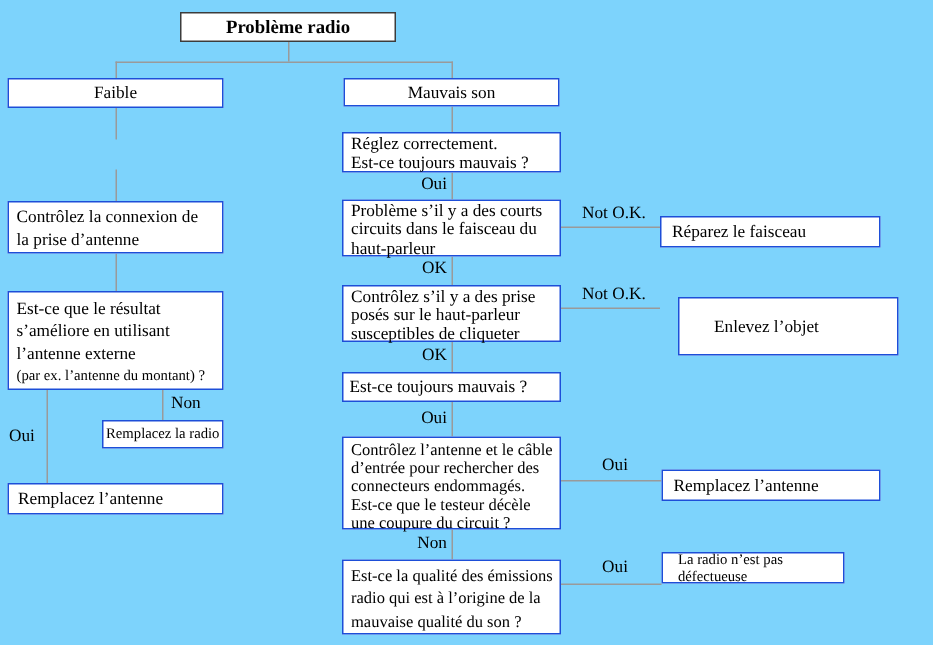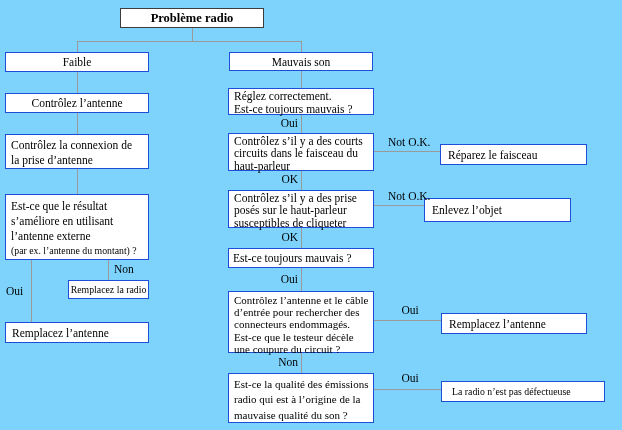--- a/index.html
+++ b/index.html
@@ -64,23 +64,20 @@
   </div>
 
   <div class="box ctr" style="left:5px;top:52px;width:144px;height:20px">
     <span>Faible</span>
   </div>
 
   <div class="box ctr" style="left:229px;top:52px;width:144px;height:19px">
     <span>Mauvais son</span>
   </div>
 
-  <div class="box ctr" style="left:5px;top:93px;width:144px;height:20px">
-    <span>Contrôlez l’antenne</span>
-  </div>
 
   <div class="box pad lh15" style="left:5px;top:134px;width:144px;height:35px;padding-top:3px">
     <div class="ln">Contrôlez la connexion de</div>
     <div class="ln">la prise d’antenne</div>
   </div>
 
   <div class="box pad lh15" style="left:5px;top:194px;width:144px;height:66px;padding-top:4px">
     <div class="ln">Est-ce que le résultat</div>
     <div class="ln">s’améliore en utilisant</div>
     <div class="ln">l’antenne externe</div>
@@ -94,21 +91,21 @@
   <div class="box lft" style="left:5px;top:322px;width:144px;height:21px">
     <span>Remplacez l’antenne</span>
   </div>
 
   <div class="box pad lh128" style="left:228px;top:88px;width:146px;height:27px;padding-top:1px">
     <div class="ln">Réglez correctement.</div>
     <div class="ln">Est-ce toujours mauvais ?</div>
   </div>
 
   <div class="box pad lh124" style="left:228px;top:133px;width:146px;height:38px;padding-top:1px">
-    <div class="ln">Contrôlez s’il y a des courts</div>
+    <div class="ln">Problème s’il y a des courts</div>
     <div class="ln">circuits dans le faisceau du</div>
     <div class="ln">haut-parleur</div>
   </div>
 
   <div class="box pad lh124" style="left:228px;top:190px;width:146px;height:38px;padding-top:1px">
     <div class="ln">Contrôlez s’il y a des prise</div>
     <div class="ln">posés sur le haut-parleur</div>
     <div class="ln">susceptibles de cliqueter</div>
   </div>
 
@@ -127,29 +124,29 @@
   <div class="box pad sm11 lh153" style="left:228px;top:373px;width:146px;height:50px;padding-top:3px">
     <div class="ln">Est-ce la qualité des émissions</div>
     <div class="ln">radio qui est à l’origine de la</div>
     <div class="ln">mauvaise qualité du son ?</div>
   </div>
 
   <div class="box lft" style="left:440px;top:144px;width:147px;height:21px;padding-left:7px">
     <span>Réparez le faisceau</span>
   </div>
 
-  <div class="box lft" style="left:424px;top:198px;width:147px;height:24px;padding-left:7px">
+  <div class="box lft" style="left:452px;top:198px;width:147px;height:39px;padding-left:23px">
     <span>Enlevez l’objet</span>
   </div>
 
   <div class="box lft" style="left:441px;top:313px;width:146px;height:21px;padding-left:7px">
     <span>Remplacez l’antenne</span>
   </div>
 
-  <div class="box lft small" style="left:441px;top:381px;width:164px;height:21px;padding-left:10px">
+  <div class="box lft small" style="left:441px;top:368px;width:122px;height:21px;padding-left:10px">
     <span>La radio n’est pas défectueuse</span>
   </div>
 
   <div class="lbl" style="left:6px;top:284px">Oui</div>
   <div class="lbl" style="left:114px;top:262px">Non</div>
 
   <div class="lbl r" style="left:258px;top:116px;width:40px">Oui</div>
   <div class="lbl r" style="left:258px;top:172px;width:40px">OK</div>
   <div class="lbl r" style="left:258px;top:230px;width:40px">OK</div>
   <div class="lbl r" style="left:258px;top:272px;width:40px">Oui</div>

